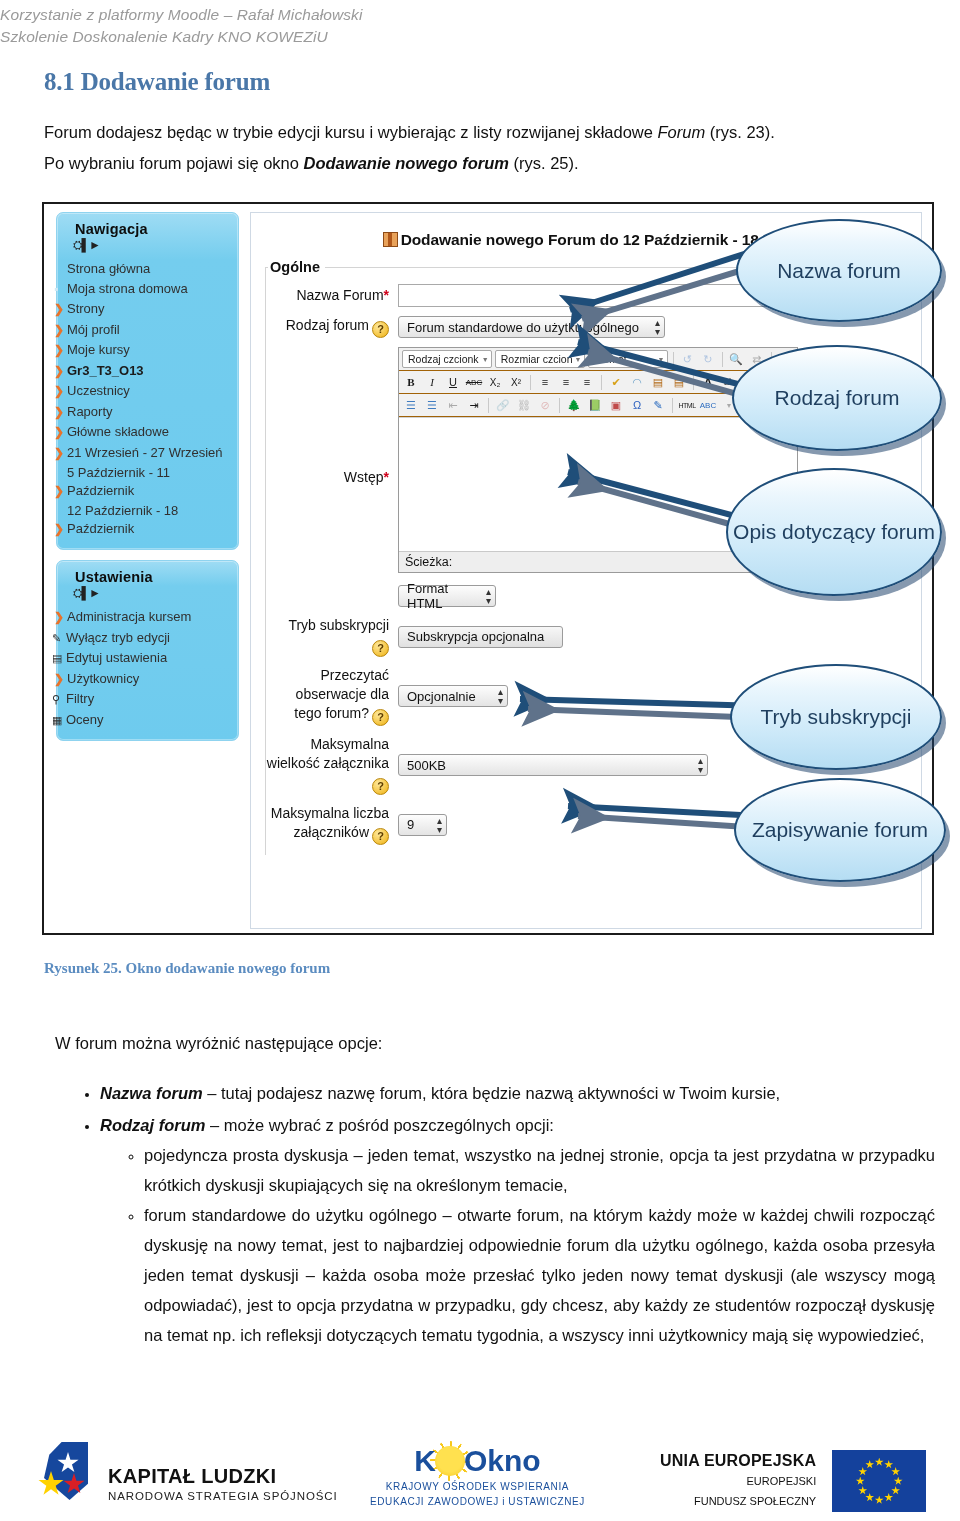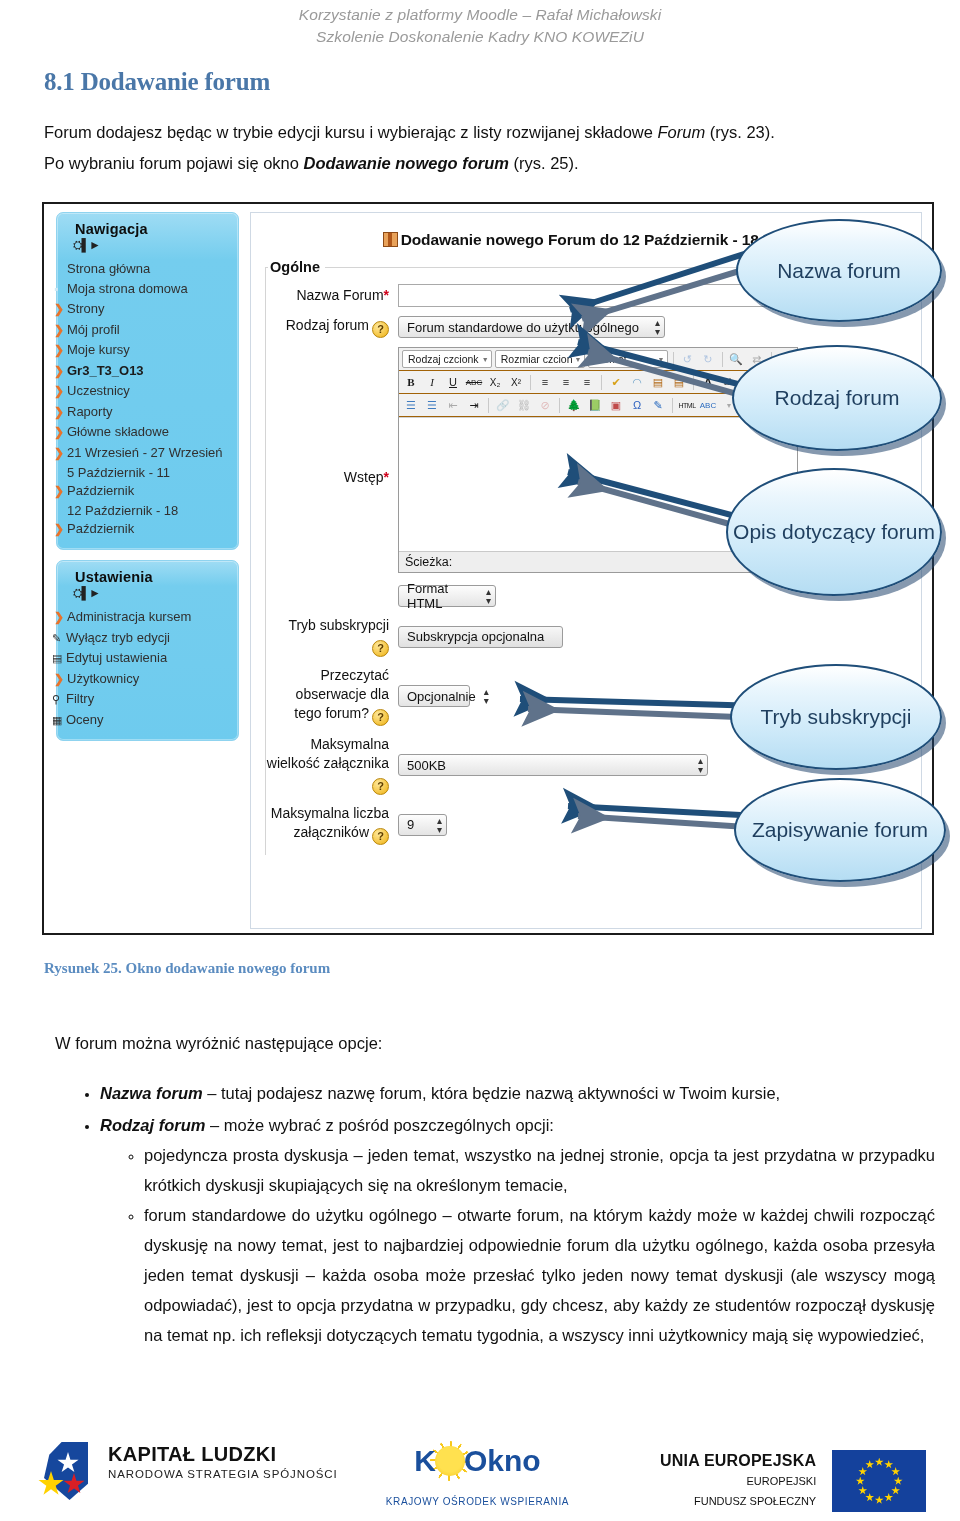--- a/index.html
+++ b/index.html
@@ -10,21 +10,21 @@
     font-family:"Liberation Sans",sans-serif;
     color:#1a1a1a;
     position:relative;
     overflow:hidden;
   }
   .page{position:relative;width:960px;height:1521px;}
 
   
   .doc-header{
     position:absolute;left:0;top:4px;width:960px;
-    text-align:center;
+    text-align:left;
     font-family:"Liberation Sans",sans-serif;
     font-style:italic;
     font-size:15.5px;
     line-height:22px;
     color:#9a9a9a;
     letter-spacing:.1px;
   }
   .doc-header div{white-space:nowrap;}
 
   
@@ -147,21 +147,21 @@
     height:23px;border:1px solid #a9a9a9;background:#fff;width:396px;box-sizing:border-box;
   }
   .selbox{
     display:inline-flex;align-items:center;justify-content:space-between;
     height:22px;border:1px solid #9b9b9b;border-radius:3px;
     background:linear-gradient(180deg,#fdfdfd,#e4e4e4);
     font-size:13px;color:#111;padding:0 4px 0 8px;box-sizing:border-box;
   }
   .sel-w-big{width:267px;}
   .sel-w-sub{width:165px;background:linear-gradient(180deg,#f7f7f7,#e0e0e0);}
-  .sel-w-opc{width:72px;gap:8px;}
+  .sel-w-opc{width:110px;gap:8px;}
   .sel-w-500{width:310px;}
   .sel-w-9{width:49px;}
   .sel-w-fmt{width:98px;}
   .spin{font-size:10px;line-height:9px;color:#333;text-align:center;}
   
   .editor{width:400px;border:1px solid #9a9a9a;background:#f1f1f1;box-sizing:border-box;}
   .tbrow{display:flex;align-items:center;gap:3px;padding:2px 3px;border-bottom:1px solid #a16207;}
   .tb-combo{
     height:18px;border:1px solid #a8a8a8;background:#fff;border-radius:2px;
     font-size:10.5px;color:#222;display:flex;align-items:center;
@@ -218,21 +218,21 @@
   ul.lvl1>li::marker{font-size:14px;}
   ul.lvl2{list-style:circle;margin:0;padding-left:44px;}
   ul.lvl2>li{margin:0;text-align:justify;}
   ul.lvl2>li::marker{font-size:14px;}
   .bi{font-style:italic;font-weight:bold;}
 
   
   .footer{
     position:absolute;left:0;top:1432px;width:960px;height:89px;
   }
-  .logo-kl{position:absolute;left:36px;top:10px;display:flex;align-items:flex-start;gap:14px;}
+  .logo-kl{position:absolute;left:36px;top:10px;display:flex;align-items:flex-end;gap:14px;}
   .kl-mark{position:relative;width:58px;height:62px;}
   .kl-mark .blue{
     position:absolute;left:8px;top:0;width:44px;height:58px;background:#16479d;
     clip-path:polygon(40% 0,100% 0,100% 72%,58% 100%,0 62%,12% 22%);
   }
   .kl-mark .wstar,.kl-mark .ystar,.kl-mark .rstar{position:absolute;}
   .kl-mark .wstar{left:21px;top:10px;width:22px;height:22px;background:#fff;
     clip-path:polygon(50% 0,61% 35%,98% 35%,68% 57%,79% 91%,50% 70%,21% 91%,32% 57%,2% 35%,39% 35%);}
   .kl-mark .ystar{left:2px;top:29px;width:26px;height:26px;background:#ffd200;
     clip-path:polygon(50% 0,61% 35%,98% 35%,68% 57%,79% 91%,50% 70%,21% 91%,32% 57%,2% 35%,39% 35%);}
@@ -255,21 +255,21 @@
       #f7c81c 90deg 96deg,transparent 96deg 120deg,
       #f7c81c 120deg 126deg,transparent 126deg 150deg,
       #f7c81c 150deg 156deg,transparent 156deg 180deg,
       #f7c81c 180deg 186deg,transparent 186deg 210deg,
       #f7c81c 210deg 216deg,transparent 216deg 240deg,
       #f7c81c 240deg 246deg,transparent 246deg 270deg,
       #f7c81c 270deg 276deg,transparent 276deg 300deg,
       #f7c81c 300deg 306deg,transparent 306deg 330deg,
       #f7c81c 330deg 336deg,transparent 336deg 360deg);
     z-index:-1;}
-  .kow-sub{font-size:10px;color:#1a4f9c;letter-spacing:.6px;line-height:13px;margin-top:17px;}
+  .kow-sub{font-size:10px;color:#1a4f9c;letter-spacing:.6px;line-height:13px;margin-top:2px;}
 
   .logo-eu{position:absolute;left:660px;top:18px;display:flex;align-items:center;gap:16px;}
   .eu-txt{text-align:right;}
   .eu-txt .e1{font-size:16px;font-weight:bold;color:#111;line-height:20px;letter-spacing:.2px;}
   .eu-txt .e2{font-size:11px;color:#111;line-height:20px;}
   .eu-flag{width:94px;height:62px;background:#14419c;position:relative;}
   .eu-flag i{position:absolute;width:9px;height:9px;background:#ffd200;
     clip-path:polygon(50% 0,61% 35%,98% 35%,68% 57%,79% 91%,50% 70%,21% 91%,32% 57%,2% 35%,39% 35%);}
 </style>
 </head>

